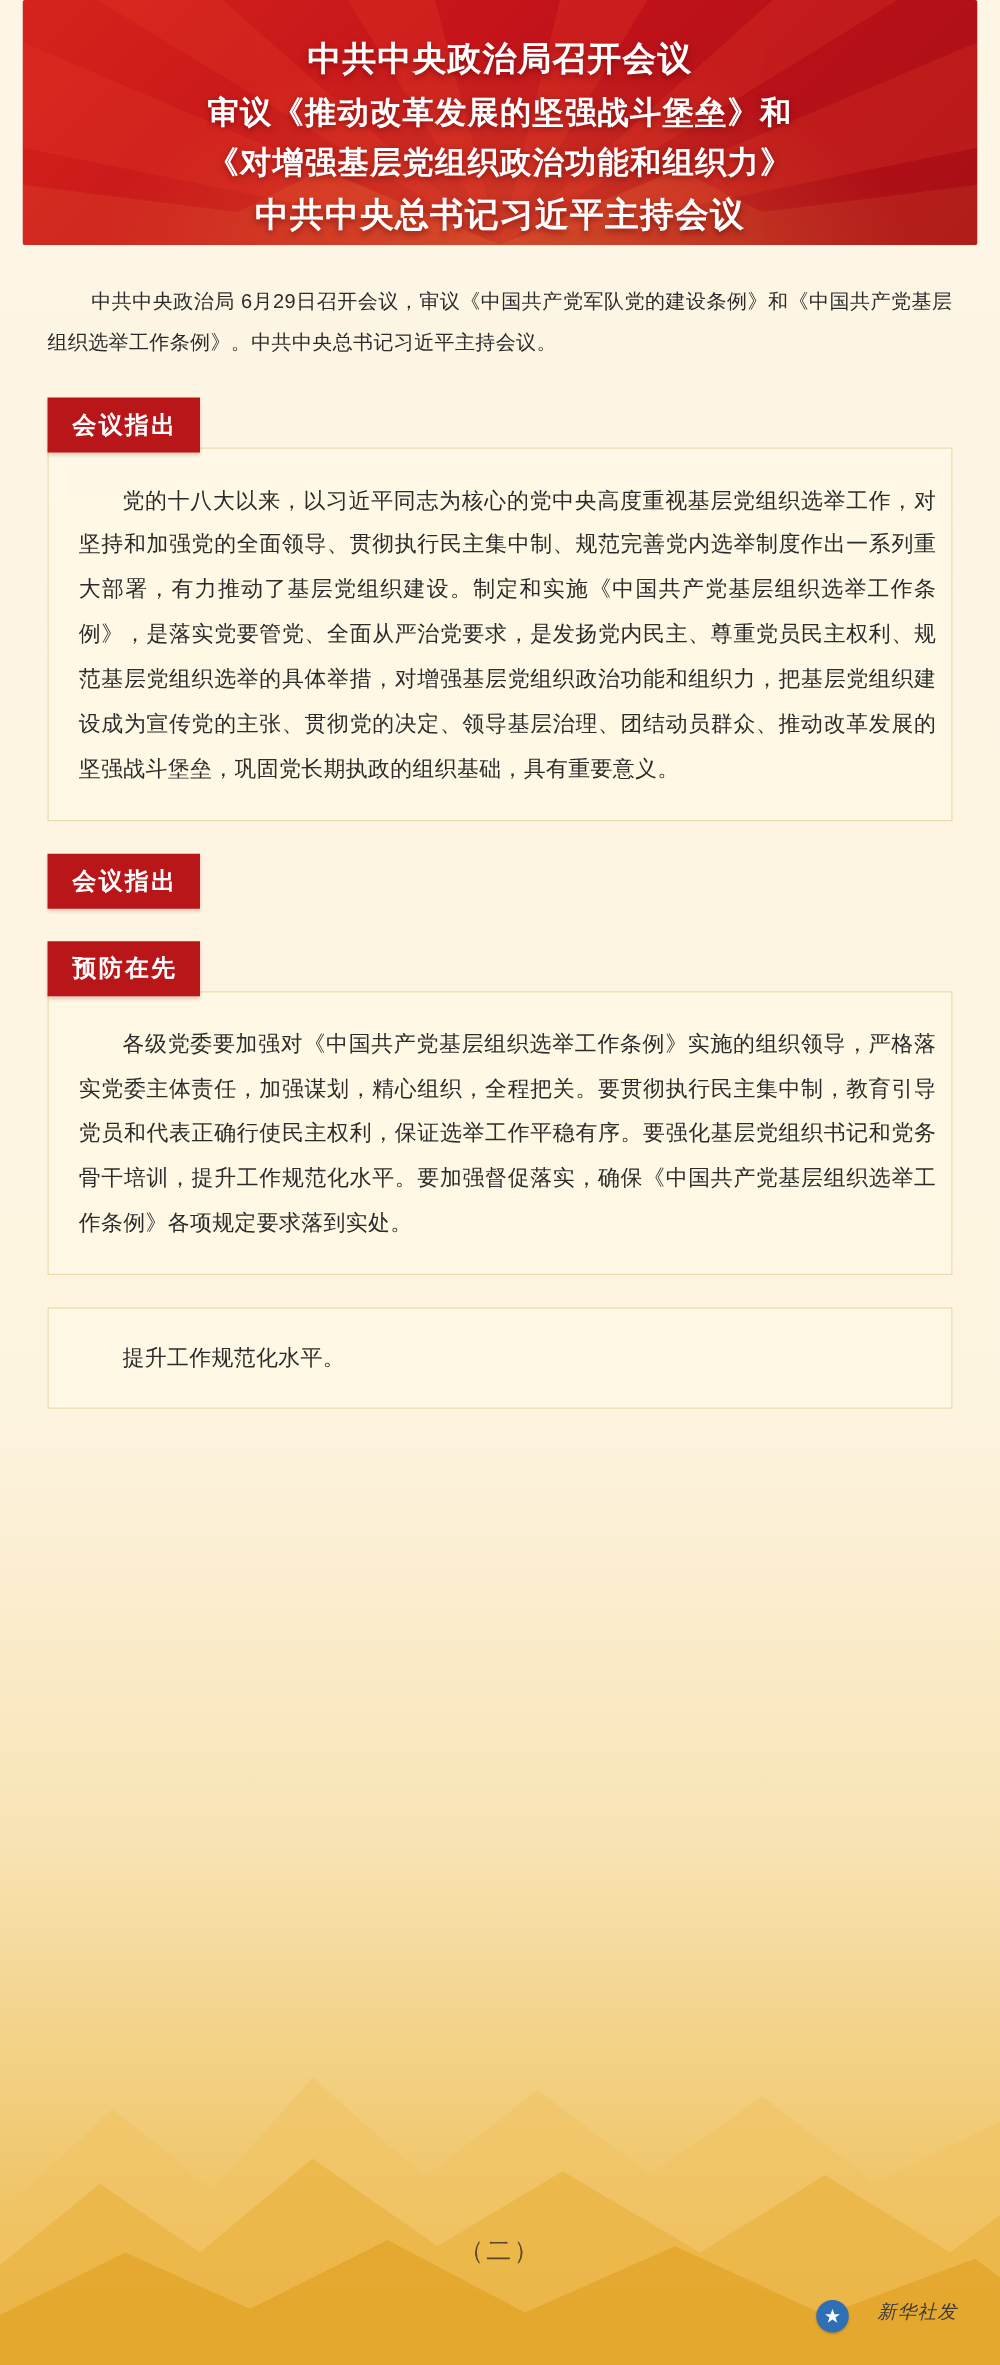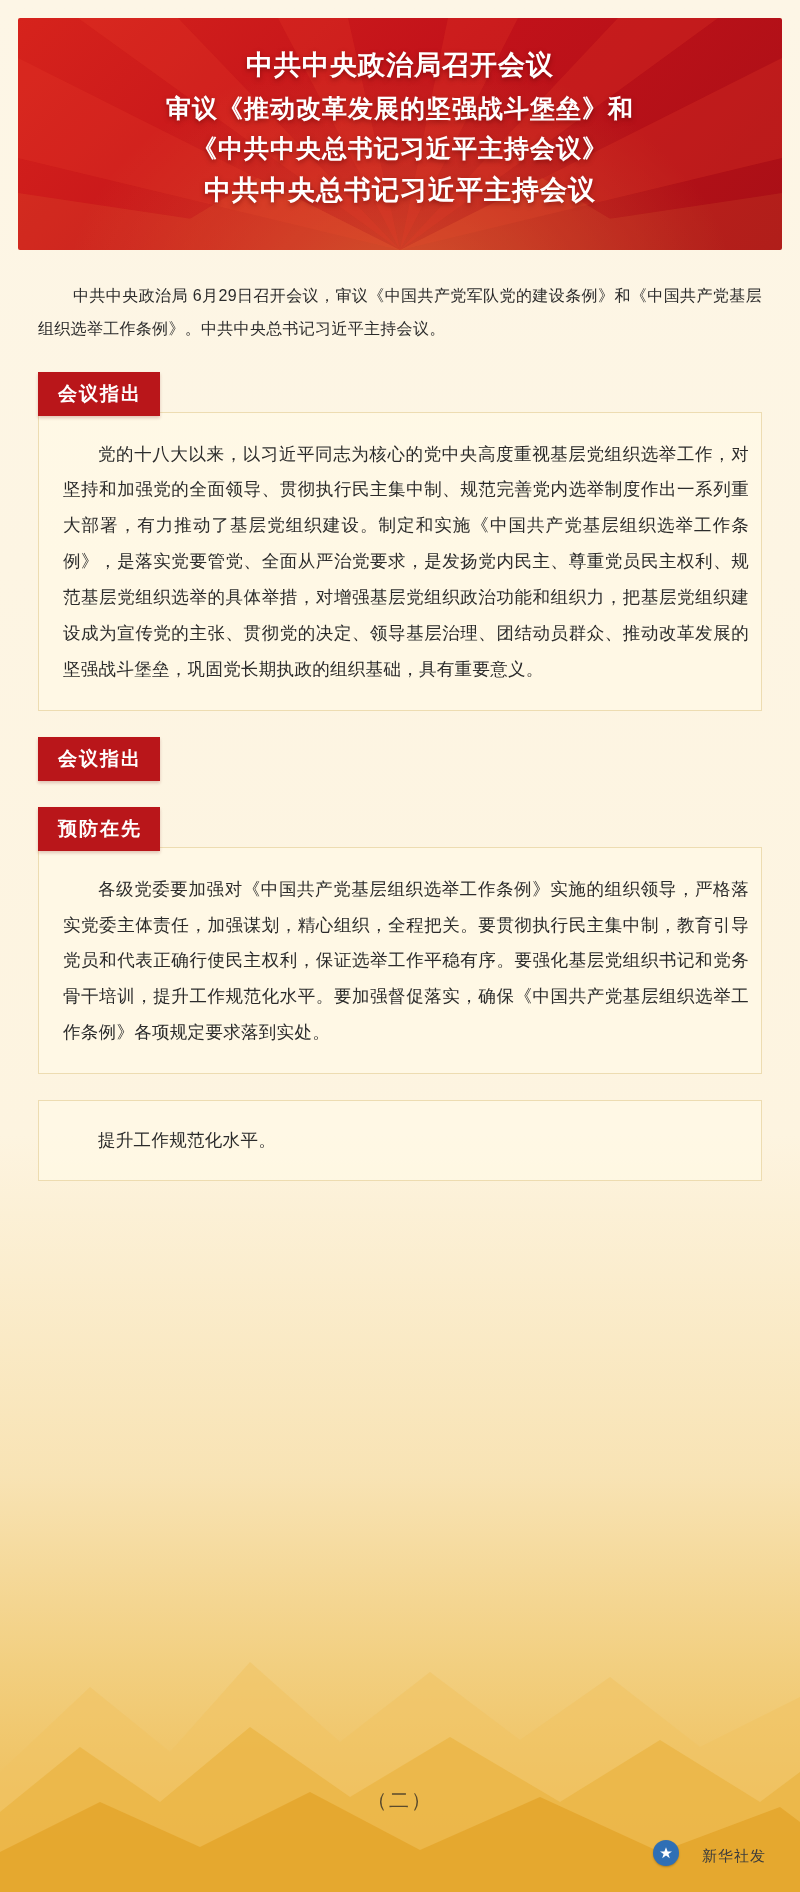--- a/index.html
+++ b/index.html
@@ -26,22 +26,22 @@
     left: 0; right: 0; bottom: 0;
     height: 420px;
     pointer-events: none;
     z-index: 0;
   }
   .mountains svg { display: block; width: 100%; height: 100%; }
 
   
   .banner {
     position: relative;
-    margin: 18px 18px 0 18px;
-    height: 232px;
+    margin: 0 18px 0 18px;
+    height: 196px;
     background:
       radial-gradient(ellipse at 50% 120%, rgba(255,200,80,.30) 0%, rgba(255,160,40,0) 62%),
       linear-gradient(135deg, #d6231c 0%, #c2121a 48%, #a80f16 100%);
     border-radius: 2px;
     overflow: hidden;
     z-index: 2;
   }
   .banner .rays {
     position: absolute; inset: 0;
     opacity: .55;
@@ -131,23 +131,24 @@
     color: #5a4a2c;
     z-index: 3;
     letter-spacing: 2px;
   }
 
   .credit {
     position: absolute;
     right: 34px;
     bottom: 26px;
     display: flex;
-    align-items: flex-end;
+    align-items: flex-start;
     gap: 23px;
     z-index: 3;
+    font-style: italic;
   }
   .credit .logo {
     width: 26px; height: 26px;
     border-radius: 50%;
     background: #2f6fb5;
     display: flex; align-items: center; justify-content: center;
     box-shadow: 0 1px 2px rgba(0,0,0,.25);
   }
   .credit .logo svg { display:block; }
   .credit .credit-text {
@@ -182,21 +183,21 @@
         <polygon points="382,232 0,175 0,232"></polygon>
         <polygon points="382,232 764,175 764,232"></polygon>
         <polygon points="382,232 120,232 240,160"></polygon>
         <polygon points="382,232 644,232 524,160"></polygon>
       </g>
     </svg>
   </div>
   <div class="banner-title">
     <div class="line l1">中共中央政治局召开会议</div>
     <div class="line l2">审议《推动改革发展的坚强战斗堡垒》和</div>
-    <div class="line l3">《中共中央总书记习近平主持会议》</div>
+    <div class="line l3">《对增强基层党组织政治功能和组织力》</div>
     <div class="line l1">中共中央总书记习近平主持会议</div>
   </div>
 </div>
 
 <div class="content">
 
   <p class="lead">中共中央政治局 6月29日召开会议，审议《中国共产党军队党的建设条例》和《中国共产党基层组织选举工作条例》。中共中央总书记习近平主持会议。</p>
 
   <div class="section">
     <div class="section-tag">会议指出</div>

